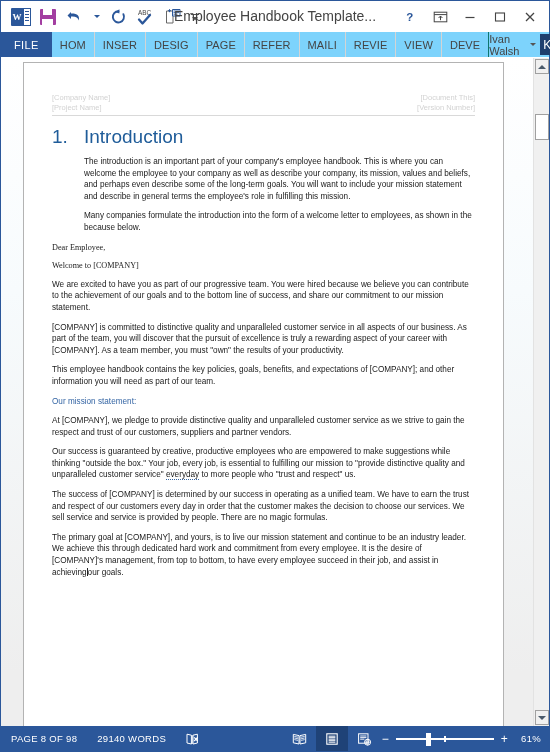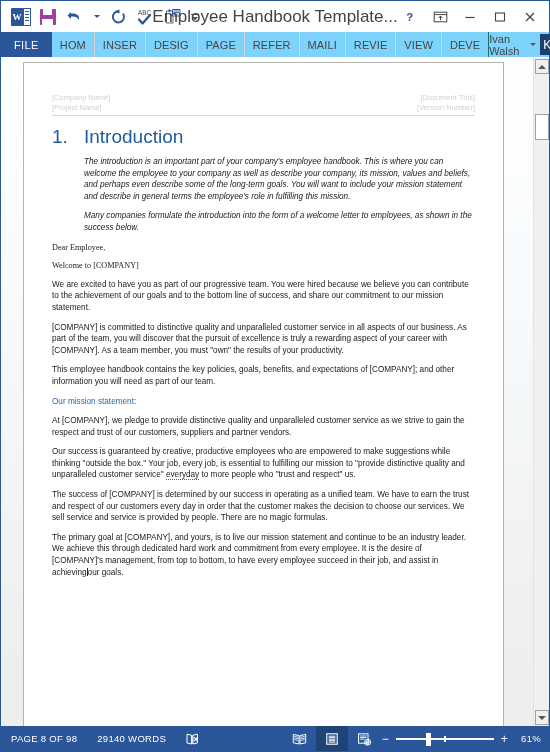--- a/index.html
+++ b/index.html
@@ -84,21 +84,21 @@
     width: 0; height: 0;
     border-left: 3px solid transparent;
     border-right: 3px solid transparent;
     border-top: 3.5px solid #2b579a;
   }
   .titletext {
     position: absolute;
     left: 0; right: 0; top: 0;
     height: 31px; line-height: 31px;
     text-align: center;
-    font-size: 17px;
+    font-size: 14px;
     color: #444444;
     pointer-events: none;
   }
   .winbtns {
     margin-left: auto;
     display: flex; align-items: center;
     padding-right: 4px;
     position: relative; z-index: 3;
   }
   .winbtn {
@@ -203,21 +203,21 @@
     font-weight: normal;
     color: #1f5c99;
     font-size: 19px;
     line-height: 22px;
     margin: 10px 0 8px 0;
     display: flex;
     font-family: "Liberation Sans", sans-serif;
   }
   h1.doc-h1 .num { width: 32px; display: inline-block; }
 
-  .indent-block { padding-left: 32px; font-style: italic; }
+  .indent-block { padding-left: 32px; }
   p.body {
     font-size: 8.2px;
     line-height: 11.6px;
     color: #1a1a1a;
     margin-bottom: 8px;
     text-align: left;
   }
   p.body.tight { margin-bottom: 7px; font-family: Liberation Serif, serif; }
   p.mission-label {
     font-size: 8.2px;
@@ -455,21 +455,21 @@
           </div>
           <div class="doc-header-rule"></div>
 
           <h1 class="doc-h1">
             <span class="num">1.</span>
             <span>Introduction</span>
           </h1>
 
           <div class="indent-block">
             <p class="body">The introduction is an important part of your company's employee handbook. This is where you can welcome the employee to your company as well as describe your company, its mission, values and beliefs, and perhaps even describe some of the long-term goals. You will want to include your mission statement and describe in general terms the employee's role in fulfilling this mission.</p>
-            <p class="body">Many companies formulate the introduction into the form of a welcome letter to employees, as shown in the success below.</p>
+            <p class="body">Many companies formulate the introduction into the form of a welcome letter to employees, as shown in the because below.</p>
           </div>
 
           <p class="body tight">Dear Employee,</p>
           <p class="body tight">Welcome to [COMPANY]</p>
           <p class="body">We are excited to have you as part of our progressive team. You were hired because we believe you can contribute to the achievement of our goals and to the bottom line of success, and share our commitment to our mission statement.</p>
           <p class="body">[COMPANY] is committed to distinctive quality and unparalleled customer service in all aspects of our business. As part of the team, you will discover that the pursuit of excellence is truly a rewarding aspect of your career with [COMPANY]. As a team member, you must "own" the results of your productivity.</p>
           <p class="body">This employee handbook contains the key policies, goals, benefits, and expectations of [COMPANY]; and other information you will need as part of our team.</p>
 
           <p class="mission-label">Our mission statement:</p>
 

